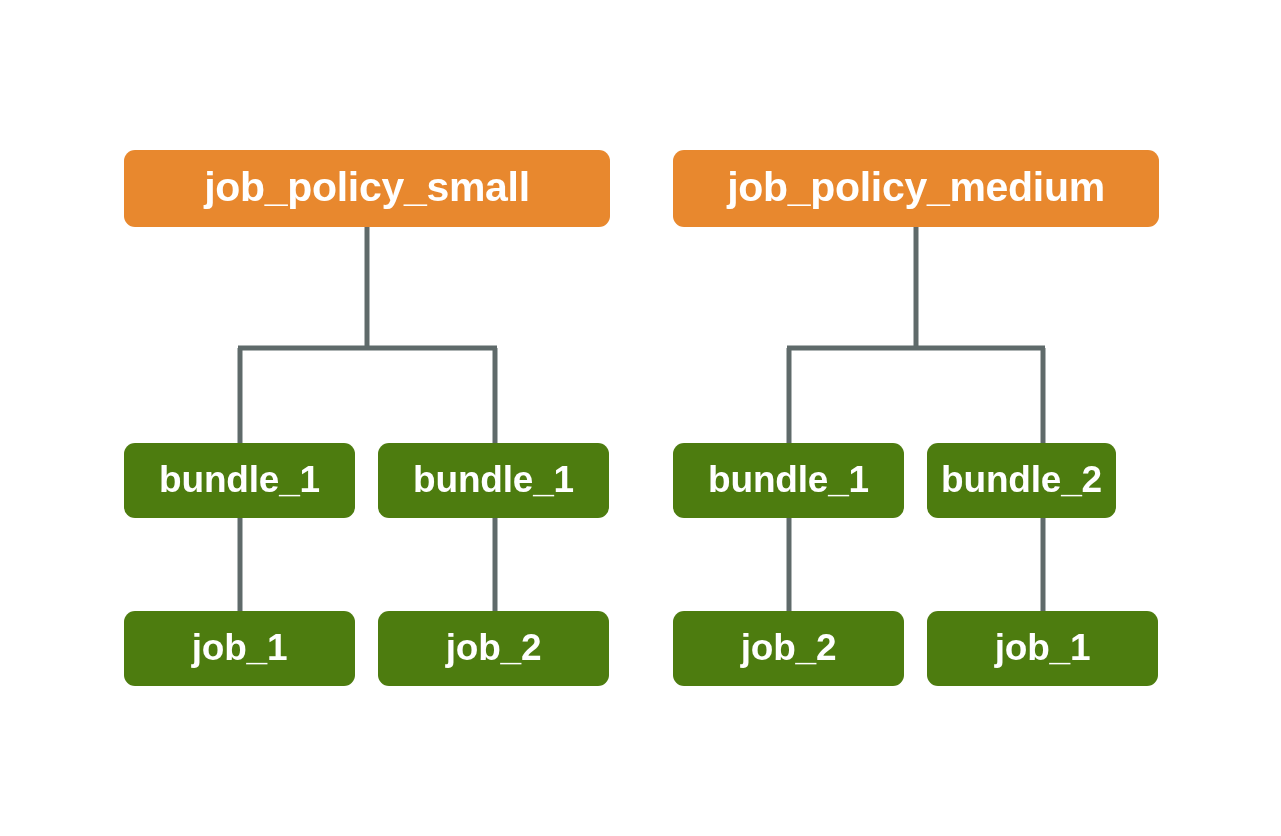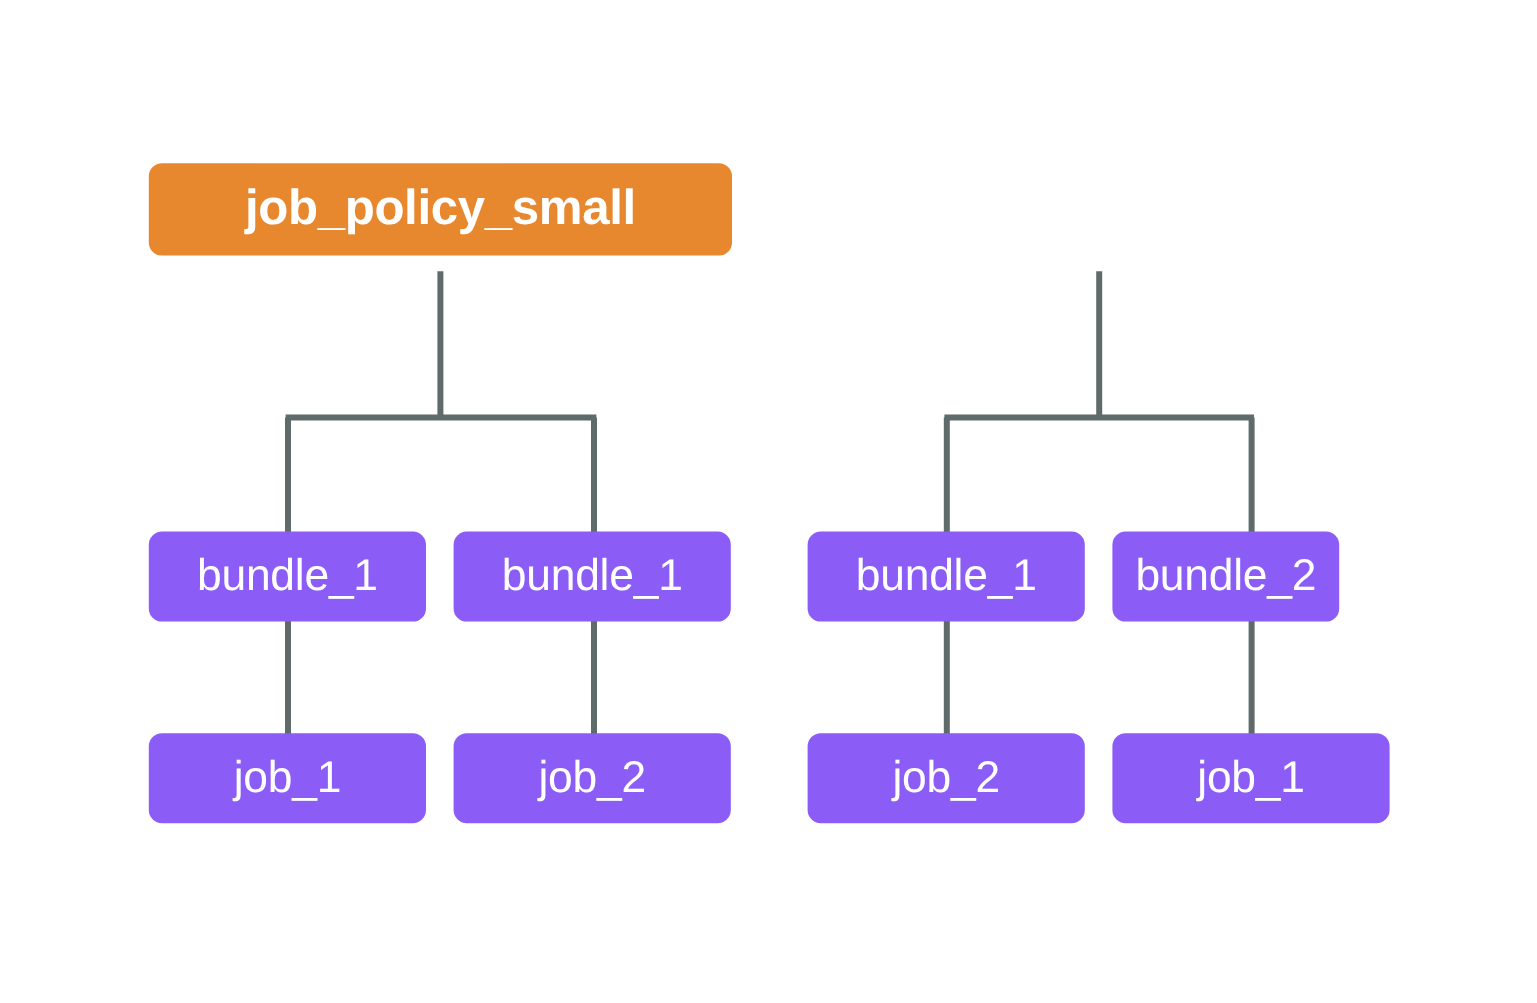--- a/index.html
+++ b/index.html
@@ -46,24 +46,24 @@
     z-index: 2;
   }
   .node-root {
     background: #e8882e;
     height: 77px;
     font-size: 41px;
     font-weight: bold;
     letter-spacing: -0.3px;
   }
   .node-leafbox {
-    background: #8b5cf6;
+    background: #4d7c0f;
     height: 75px;
     font-size: 37px;
-    font-weight: normal;
+    font-weight: bold;
     letter-spacing: -0.2px;
   }
   .node-label {
     display: block;
     line-height: 1;
     padding-bottom: 3px;
   }
 </style>
 </head>
 <body>
@@ -82,21 +82,21 @@
         <line x1="240" y1="348" x2="240" y2="445"></line>
 
         <line x1="495" y1="348" x2="495" y2="445"></line>
 
         <line x1="240" y1="515" x2="240" y2="613"></line>
 
         <line x1="495" y1="515" x2="495" y2="613"></line>
       </g>
     </svg>
 
-    <div class="node node-root" style="left:124px; top:136px; width:486px;">
+    <div class="node node-root" style="left:124px; top:150px; width:486px;">
       <span class="node-label">job_policy_small</span>
     </div>
 
     <div class="node node-leafbox" style="left:124px; top:443px; width:231px;">
       <span class="node-label">bundle_1</span>
     </div>
 
     <div class="node node-leafbox" style="left:378px; top:443px; width:231px;">
       <span class="node-label">bundle_1</span>
     </div>
@@ -116,20 +116,23 @@
       <g stroke="#5f6a6a" stroke-width="5" fill="none" stroke-linecap="butt">
         <line x1="916" y1="226" x2="916" y2="350"></line>
         <line x1="787" y1="348" x2="1045" y2="348"></line>
         <line x1="789" y1="348" x2="789" y2="445"></line>
         <line x1="1043" y1="348" x2="1043" y2="445"></line>
         <line x1="789" y1="515" x2="789" y2="613"></line>
         <line x1="1043" y1="515" x2="1043" y2="613"></line>
       </g>
     </svg>
 
+    <div class="node node-root" style="left:673px; top:150px; width:486px;">
+      <span class="node-label">job_policy_medium</span>
+    </div>
 
     <div class="node node-leafbox" style="left:673px; top:443px; width:231px;">
       <span class="node-label">bundle_1</span>
     </div>
 
     <div class="node node-leafbox" style="left:927px; top:443px; width:189px;">
       <span class="node-label">bundle_2</span>
     </div>
 
     <div class="node node-leafbox" style="left:673px; top:611px; width:231px;">

